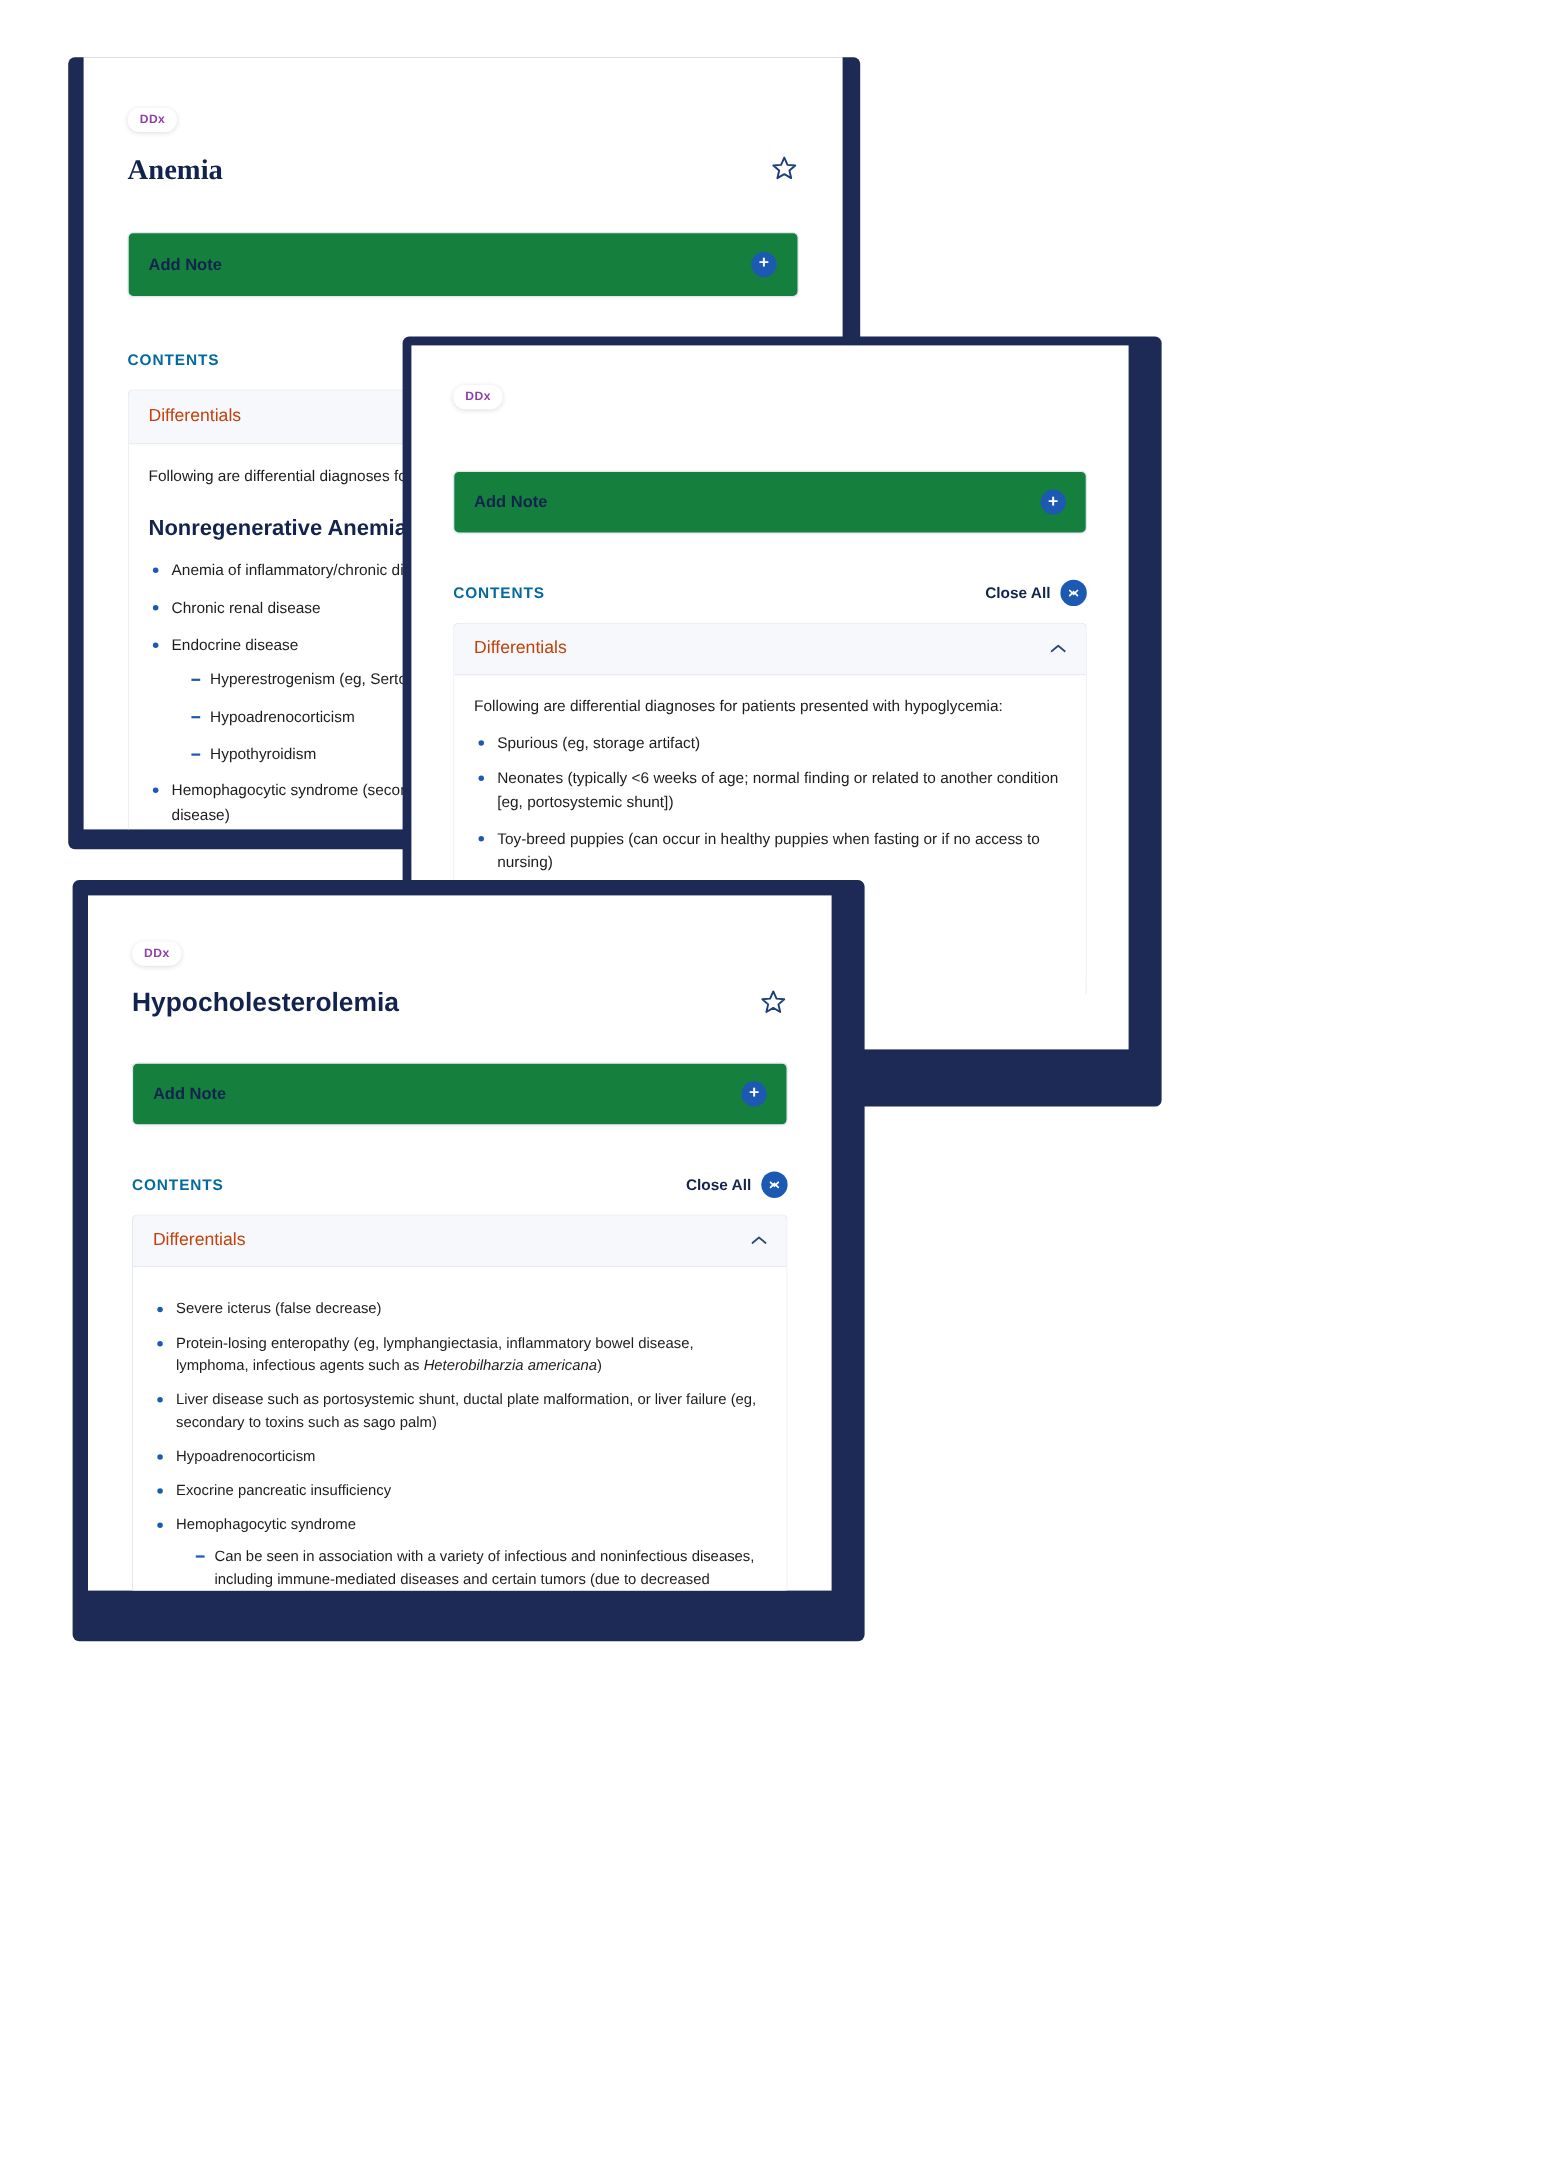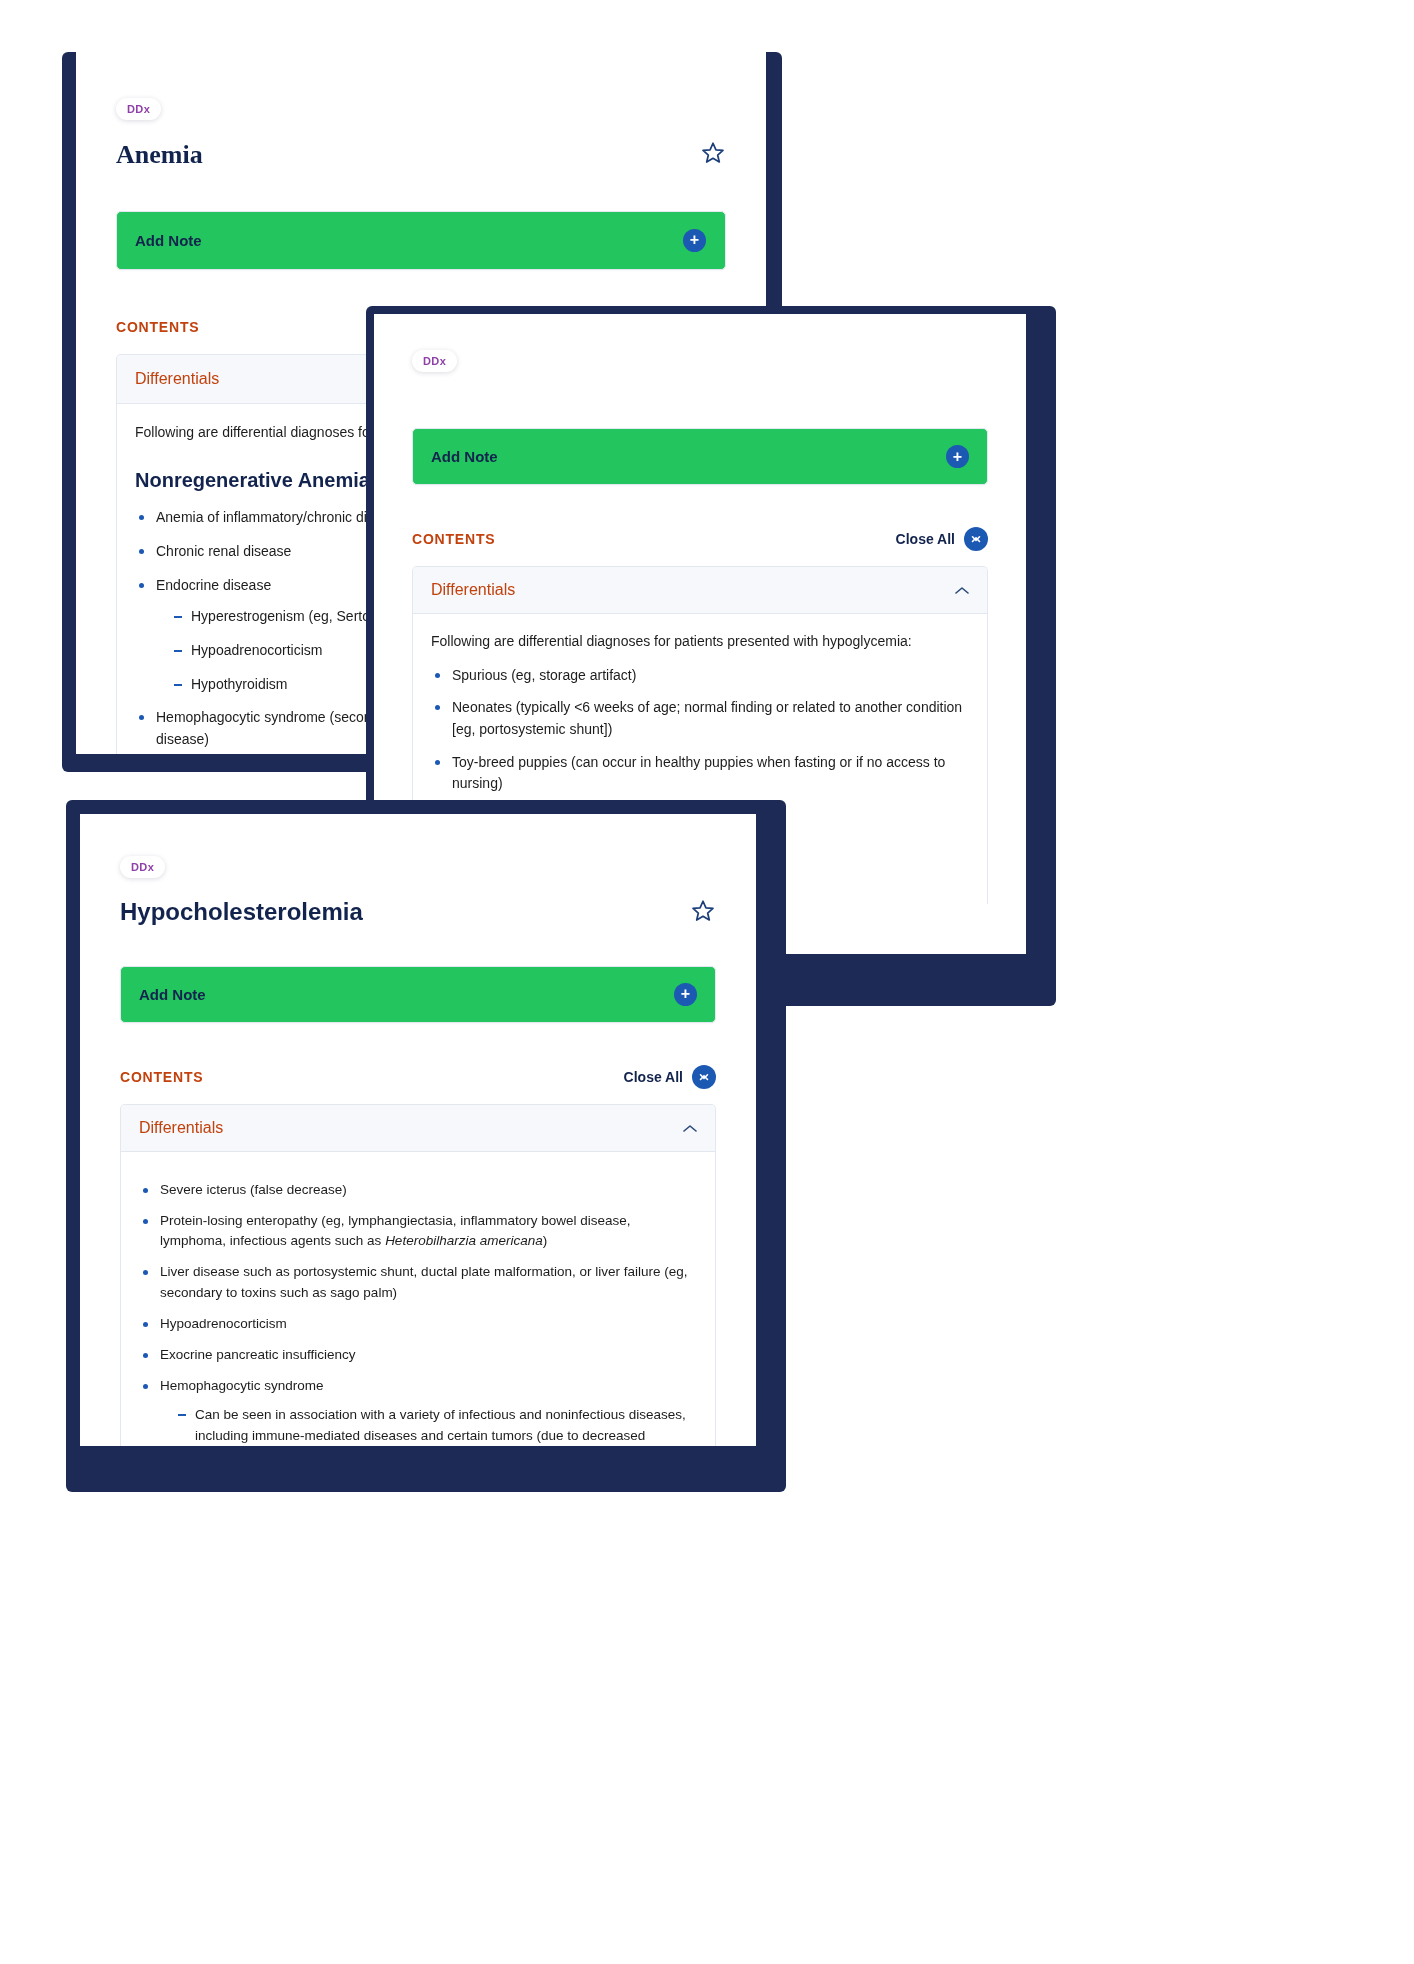--- a/index.html
+++ b/index.html
@@ -62,21 +62,21 @@
     cursor: pointer;
   }
 
   
   .add-note {
     display: flex;
     align-items: center;
     justify-content: space-between;
     border: 1px solid #e3e7ef;
     border-radius: 5px;
-    background: #22c55e;
+    background: #15803d;
     box-shadow: 0 1px 2px rgba(30,40,80,.04);
   }
   .add-note-label {
     color: #12234e;
     font-weight: 700;
   }
   .plus-circle {
     border-radius: 50%;
     background: #1b59b3;
     color: #fff;
@@ -88,21 +88,21 @@
     cursor: pointer;
   }
 
   
   .contents-row {
     display: flex;
     align-items: center;
     justify-content: space-between;
   }
   .contents-label {
-    color: #c2410c;
+    color: #0369a1;
     font-weight: 700;
     letter-spacing: .8px;
   }
   .close-all {
     display: flex;
     align-items: center;
     gap: 9px;
     cursor: pointer;
   }
   .close-all-label {

